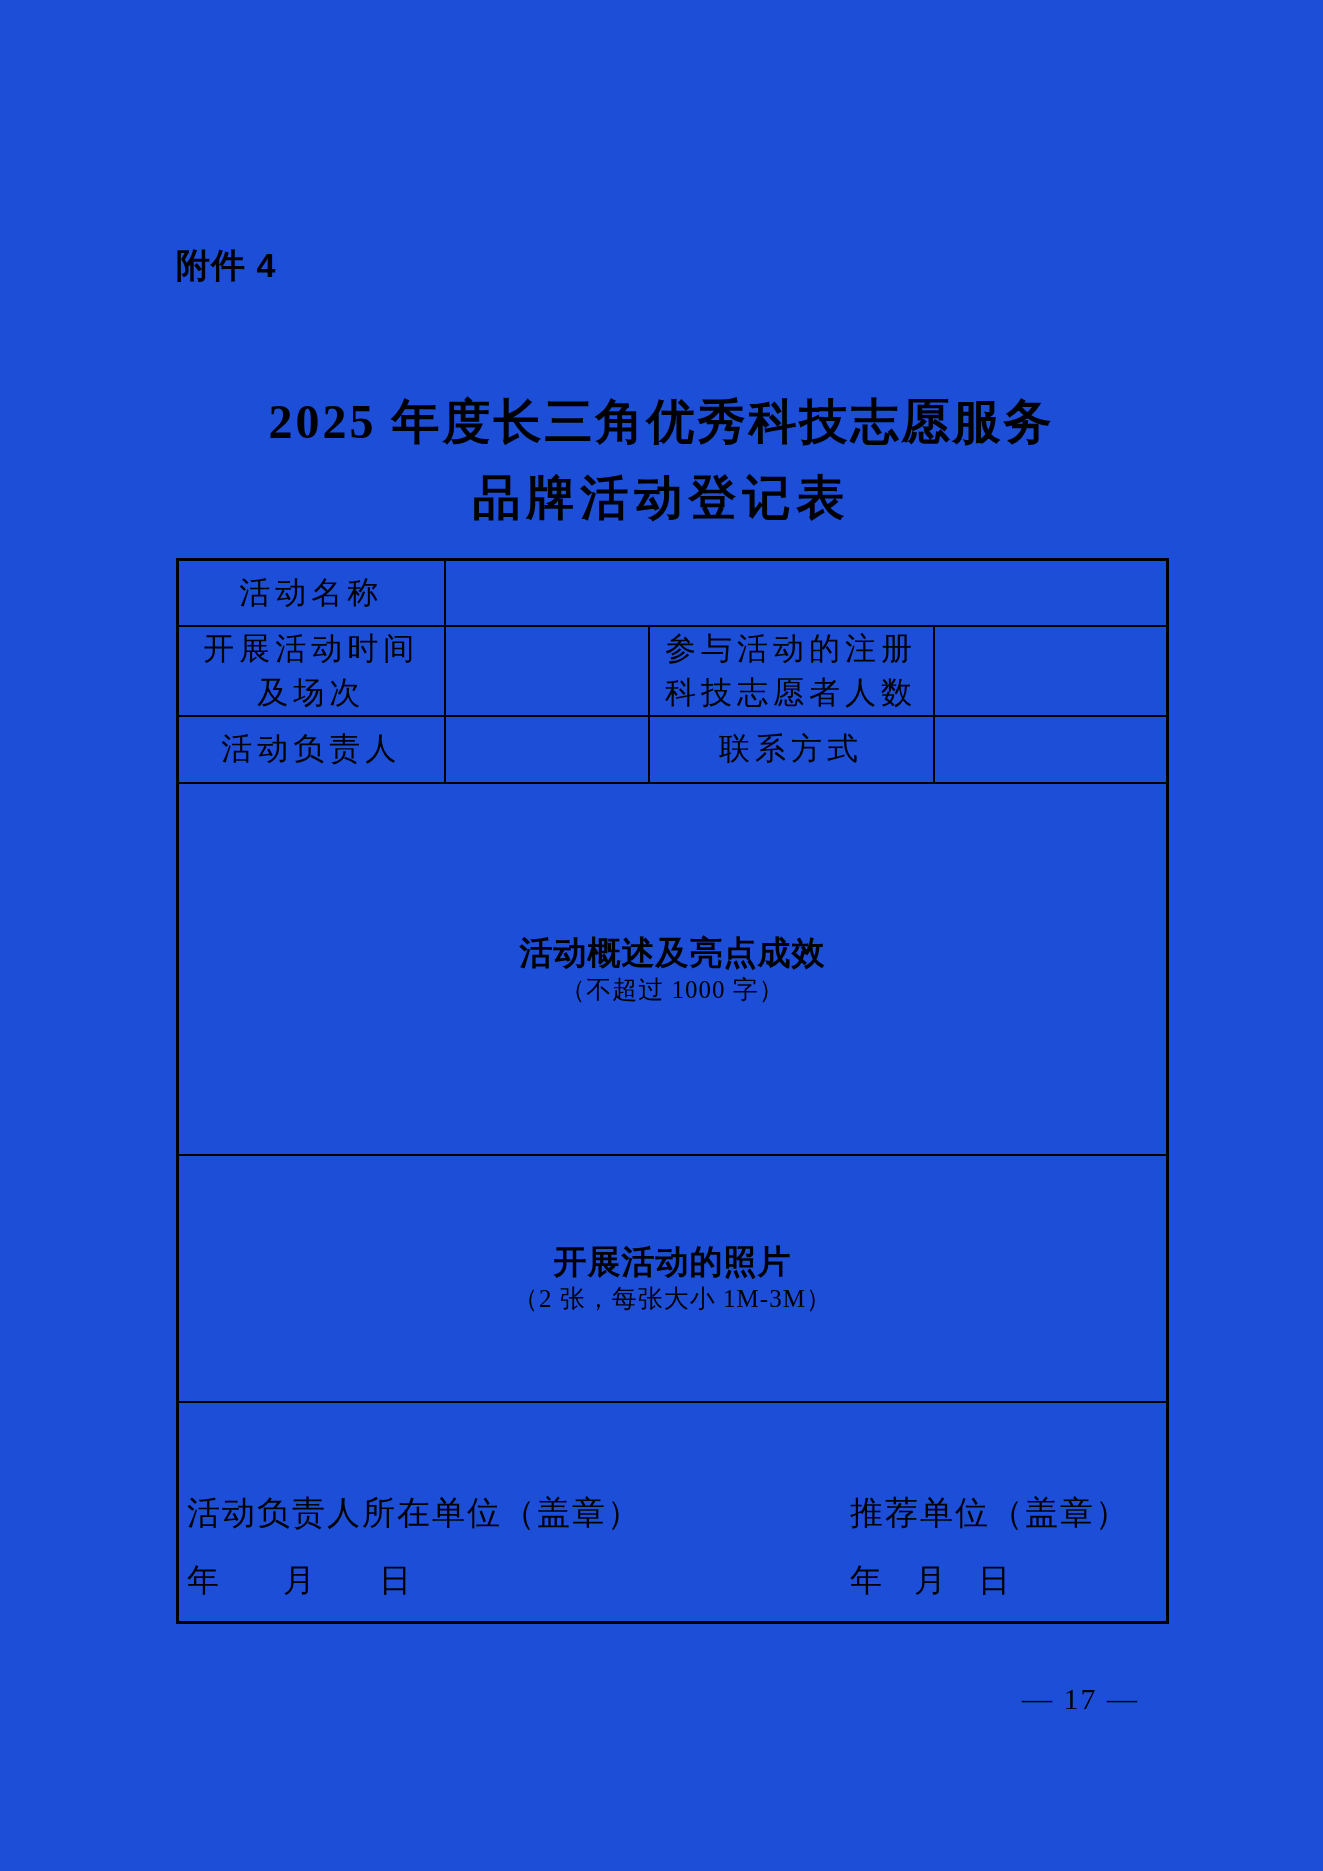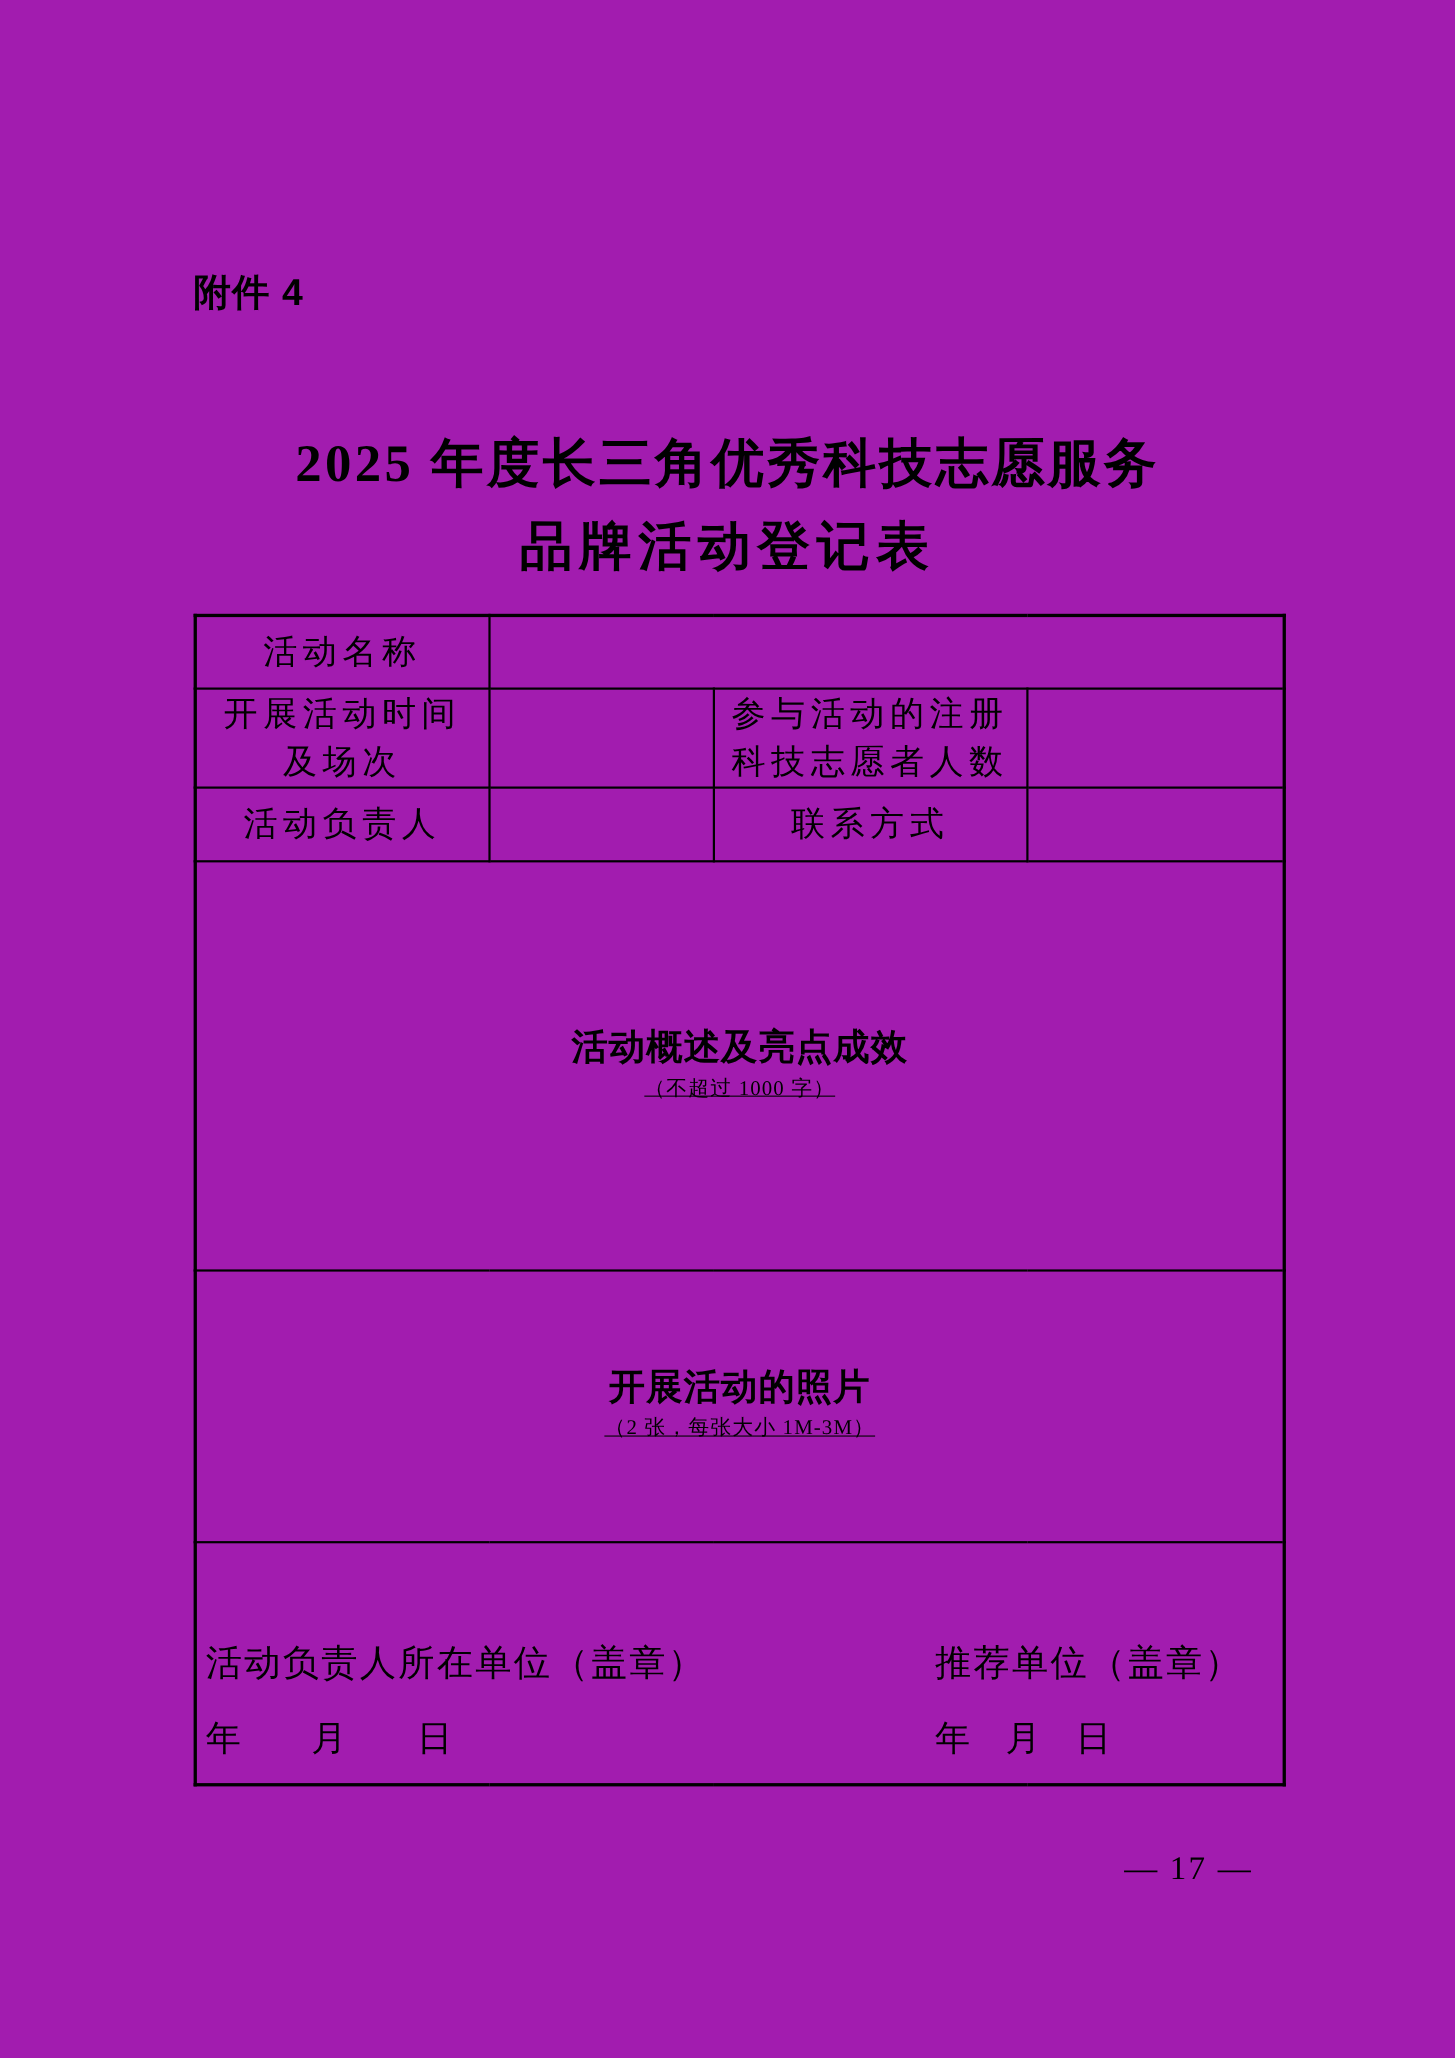--- a/index.html
+++ b/index.html
@@ -4,21 +4,21 @@
 <style>
   html, body {
     margin: 0;
     padding: 0;
     background: #ffffff;
   }
   .page {
     position: relative;
     width: 1323px;
     height: 1871px;
-    background: #a21caf;
+    background: #1d4ed8;
     font-family: "Liberation Serif", "DejaVu Serif", serif;
     color: #000000;
     overflow: hidden;
   }
 
   
   .attachment {
     position: absolute;
     left: 176px;
     top: 243px;
@@ -76,24 +76,23 @@
     padding-top: 7px;
   }
   .section-heading {
     font-family: Liberation Serif, serif;
     font-weight: bold;
     font-size: 33px;
     letter-spacing: 1px;
     line-height: 42px;
   }
   .section-note {
-    font-size: 19px;
+    font-size: 25px;
     line-height: 32px;
     letter-spacing: 1px;
-    text-decoration: underline;
   }
 
   td.signoff { vertical-align: top; }
   .signoff-inner {
     display: flex;
     justify-content: space-between;
     align-items: flex-start;
     padding: 68px 36px 0 8px;
   }
   .signoff-block .unit {

